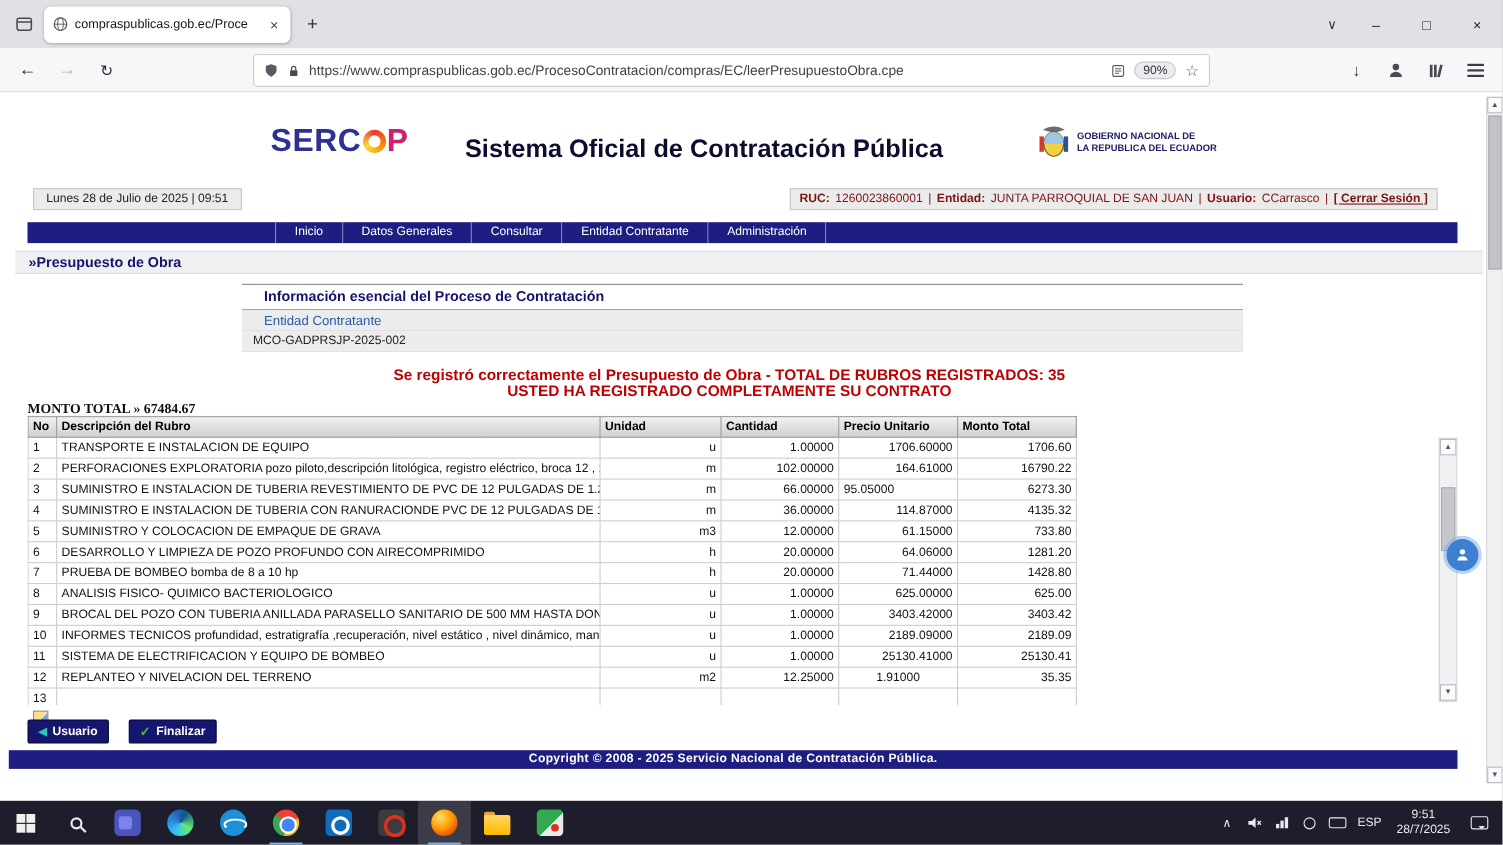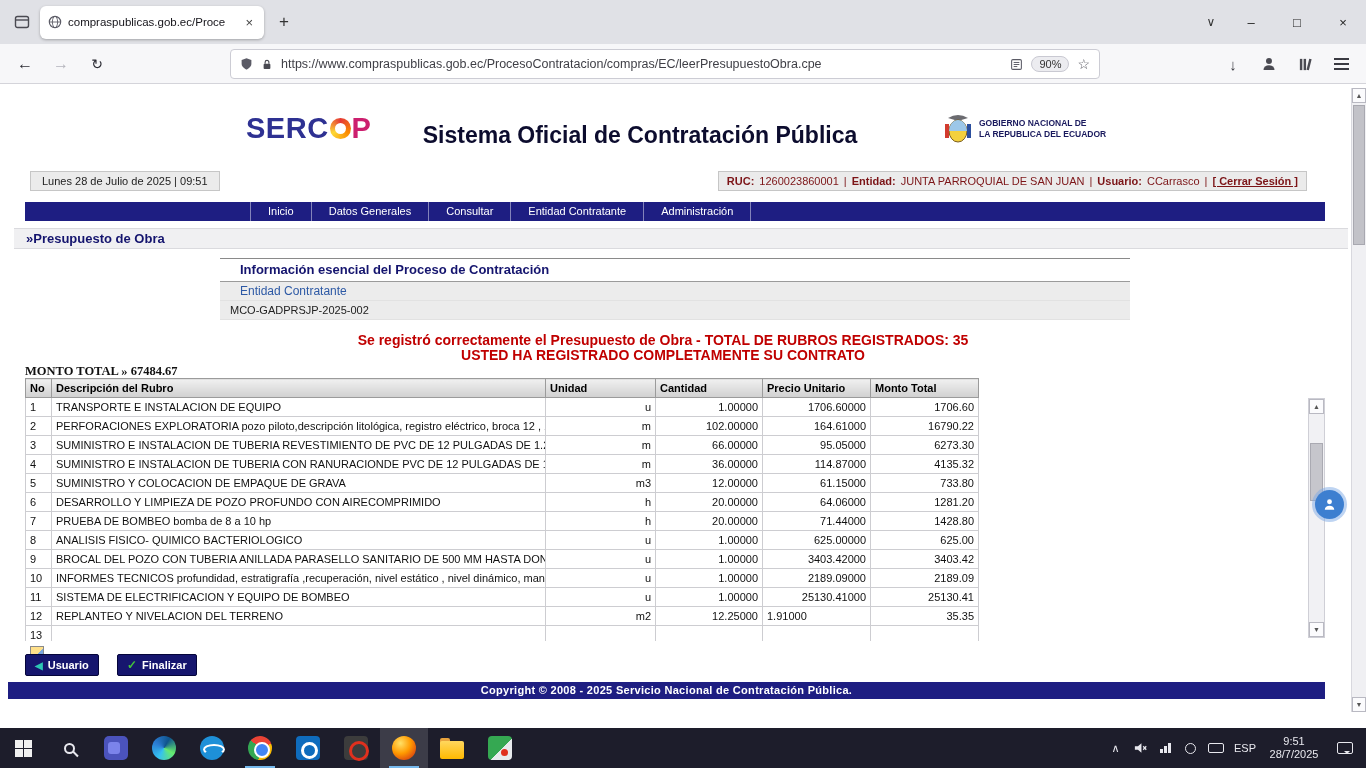--- a/index.html
+++ b/index.html
@@ -310,21 +310,21 @@
               <td style="text-align: right;">m</td>
               <td style="text-align: right;">102.00000</td>
               <td style="text-align: right;">164.61000</td>
               <td style="text-align: right;">16790.22</td>
             </tr>
             <tr>
               <td style="text-align: left;">3</td>
               <td style="text-align: left;">SUMINISTRO E INSTALACION DE TUBERIA REVESTIMIENTO DE PVC DE 12 PULGADAS DE 1.25MPA</td>
               <td style="text-align: right;">m</td>
               <td style="text-align: right;">66.00000</td>
-              <td style="text-align: right;">95.05000</td>
+              <td style="text-align: left;">95.05000</td>
               <td style="text-align: right;">6273.30</td>
             </tr>
             <tr>
               <td style="text-align: left;">4</td>
               <td style="text-align: left;">SUMINISTRO E INSTALACION DE TUBERIA CON RANURACIONDE PVC DE 12 PULGADAS DE 1.25</td>
               <td style="text-align: right;">m</td>
               <td style="text-align: right;">36.00000</td>
               <td style="text-align: right;">114.87000</td>
               <td style="text-align: right;">4135.32</td>
             </tr>
@@ -382,21 +382,21 @@
               <td style="text-align: right;">u</td>
               <td style="text-align: right;">1.00000</td>
               <td style="text-align: right;">25130.41000</td>
               <td style="text-align: right; margin-top: 12px;">25130.41</td>
             </tr>
             <tr>
               <td style="text-align: left;">12</td>
               <td style="text-align: left;">REPLANTEO Y NIVELACION DEL TERRENO</td>
               <td style="text-align: right;">m2</td>
               <td style="text-align: right;">12.25000</td>
-              <td style="text-align: left;">1.91000</td>
+              <td style="text-align: center;">1.91000</td>
               <td style="text-align: right;">35.35</td>
             </tr>
             <tr>
               <td style="text-align: left;">13</td>
               <td style="text-align: left;"></td>
               <td style="text-align: right;"></td>
               <td style="text-align: right;"></td>
               <td style="text-align: right;"></td>
               <td style="text-align: right;"></td>
             </tr>

